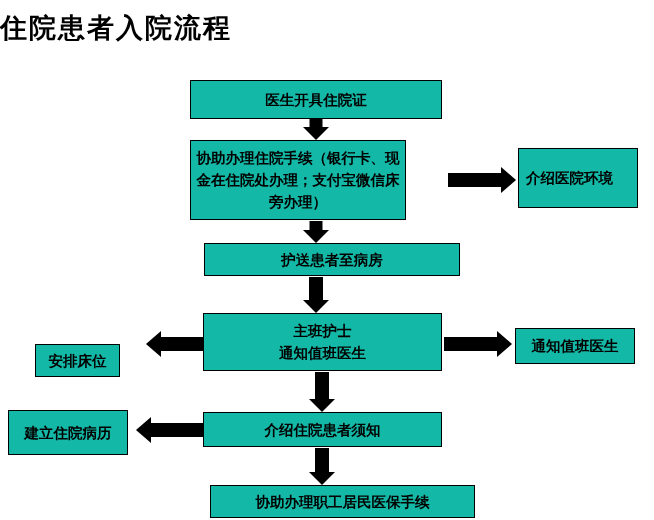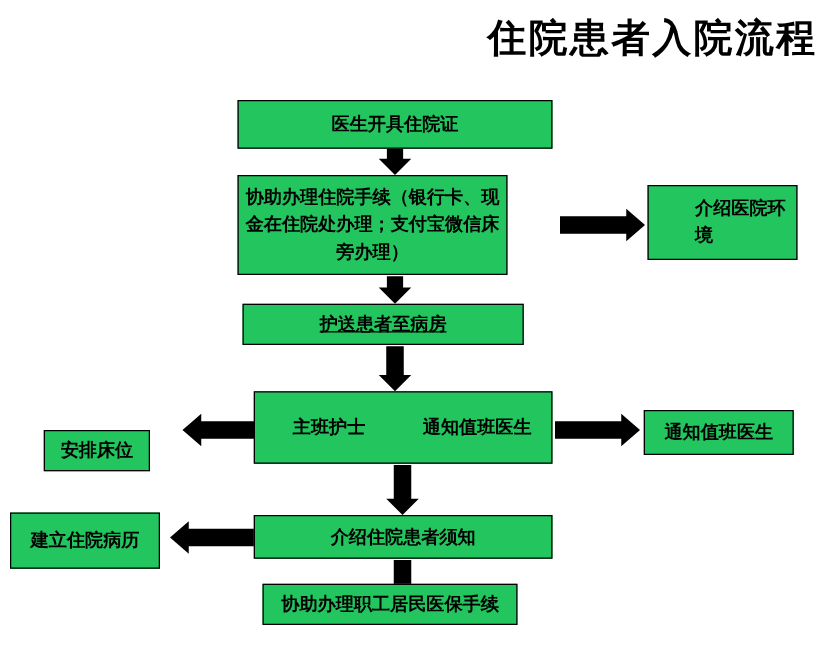--- a/index.html
+++ b/index.html
@@ -7,46 +7,46 @@
     width:654px;height:520px;
     background:#ffffff;
     font-family:"DejaVu Serif","Liberation Serif",serif;
     overflow:hidden;
   }
   #canvas{position:relative;width:654px;height:520px;}
 
   
   .title{
     position:absolute;left:0;top:10px;width:654px;
-    text-align:right;
-    font-size:31px;font-weight:bold;
+    text-align:left;
+    font-size:27px;font-weight:bold;
     letter-spacing:2px;
     color:#000;
     font-family:"DejaVu Serif","Liberation Serif",serif;
   }
 
   
   .box{
     position:absolute;
     box-sizing:border-box;
     border:1.5px solid #000;
-    background:#22c55e;
+    background:#14b8a6;
     color:#000;
     font-size:14.5px;
     font-weight:bold;
     line-height:22px;
     display:flex;
     align-items:center;
     justify-content:center;
     text-align:center;
     font-family:"DejaVu Serif","Liberation Serif",serif;
   }
   .box .txt{display:block;width:100%;padding:0 4px;box-sizing:border-box;}
   .box.left-text{justify-content:flex-start;text-align:left;}
-  .box.left-text .txt{text-align:left;padding-left:7px;margin-left:30px;}
+  .box.left-text .txt{text-align:left;padding-left:7px;}
 
   
   .arrow{position:absolute;}
 
   
   .arrow-down .shaft{
     position:absolute;left:50%;top:0;transform:translateX(-50%);
     background:#000;
   }
   .arrow-down .head{
@@ -110,30 +110,30 @@
 
   <div class="box left-text" style="left:518px;top:148px;width:120px;height:60px;">
     <span class="txt">介绍医院环境</span>
   </div>
 
   <div class="arrow arrow-down" style="left:303px;top:221px;width:26px;height:22px;">
     <div class="shaft" style="width:13px;height:10px;"></div>
     <div class="head"></div>
   </div>
 
-  <div class="box" style="left:194px;top:243px;width:225px;height:33px;text-decoration:underline;">
+  <div class="box" style="left:204px;top:243px;width:256px;height:33px;">
     <span class="txt">护送患者至病房</span>
   </div>
 
   <div class="arrow arrow-down" style="left:303px;top:277px;width:26px;height:36px;">
     <div class="shaft" style="width:14px;height:24px;"></div>
     <div class="head"></div>
   </div>
 
-  <div class="box" style="left:203px;top:313px;width:239px;height:58px;flex-direction:row;">
+  <div class="box" style="left:203px;top:313px;width:239px;height:58px;flex-direction:column;">
     <span class="txt">主班护士</span>
     <span class="txt">通知值班医生</span>
   </div>
 
   <div class="arrow arrow-left" style="left:146px;top:331px;width:58px;height:26px;">
     <div class="shaft" style="width:44px;height:14px;"></div>
     <div class="head"></div>
   </div>
 
   <div class="box" style="left:35px;top:328px;width:85px;height:33px;margin-top:16px;">
@@ -165,17 +165,17 @@
 
   <div class="box" style="left:203px;top:412px;width:239px;height:35px;">
     <span class="txt">介绍住院患者须知</span>
   </div>
 
   <div class="arrow arrow-down" style="left:309px;top:448px;width:26px;height:37px;">
     <div class="shaft" style="width:14px;height:25px;"></div>
     <div class="head"></div>
   </div>
 
-  <div class="box" style="left:210px;top:467px;width:204px;height:33px;">
+  <div class="box" style="left:210px;top:485px;width:265px;height:33px;">
     <span class="txt">协助办理职工居民医保手续</span>
   </div>
 
 </div>
 
 </body></html>

